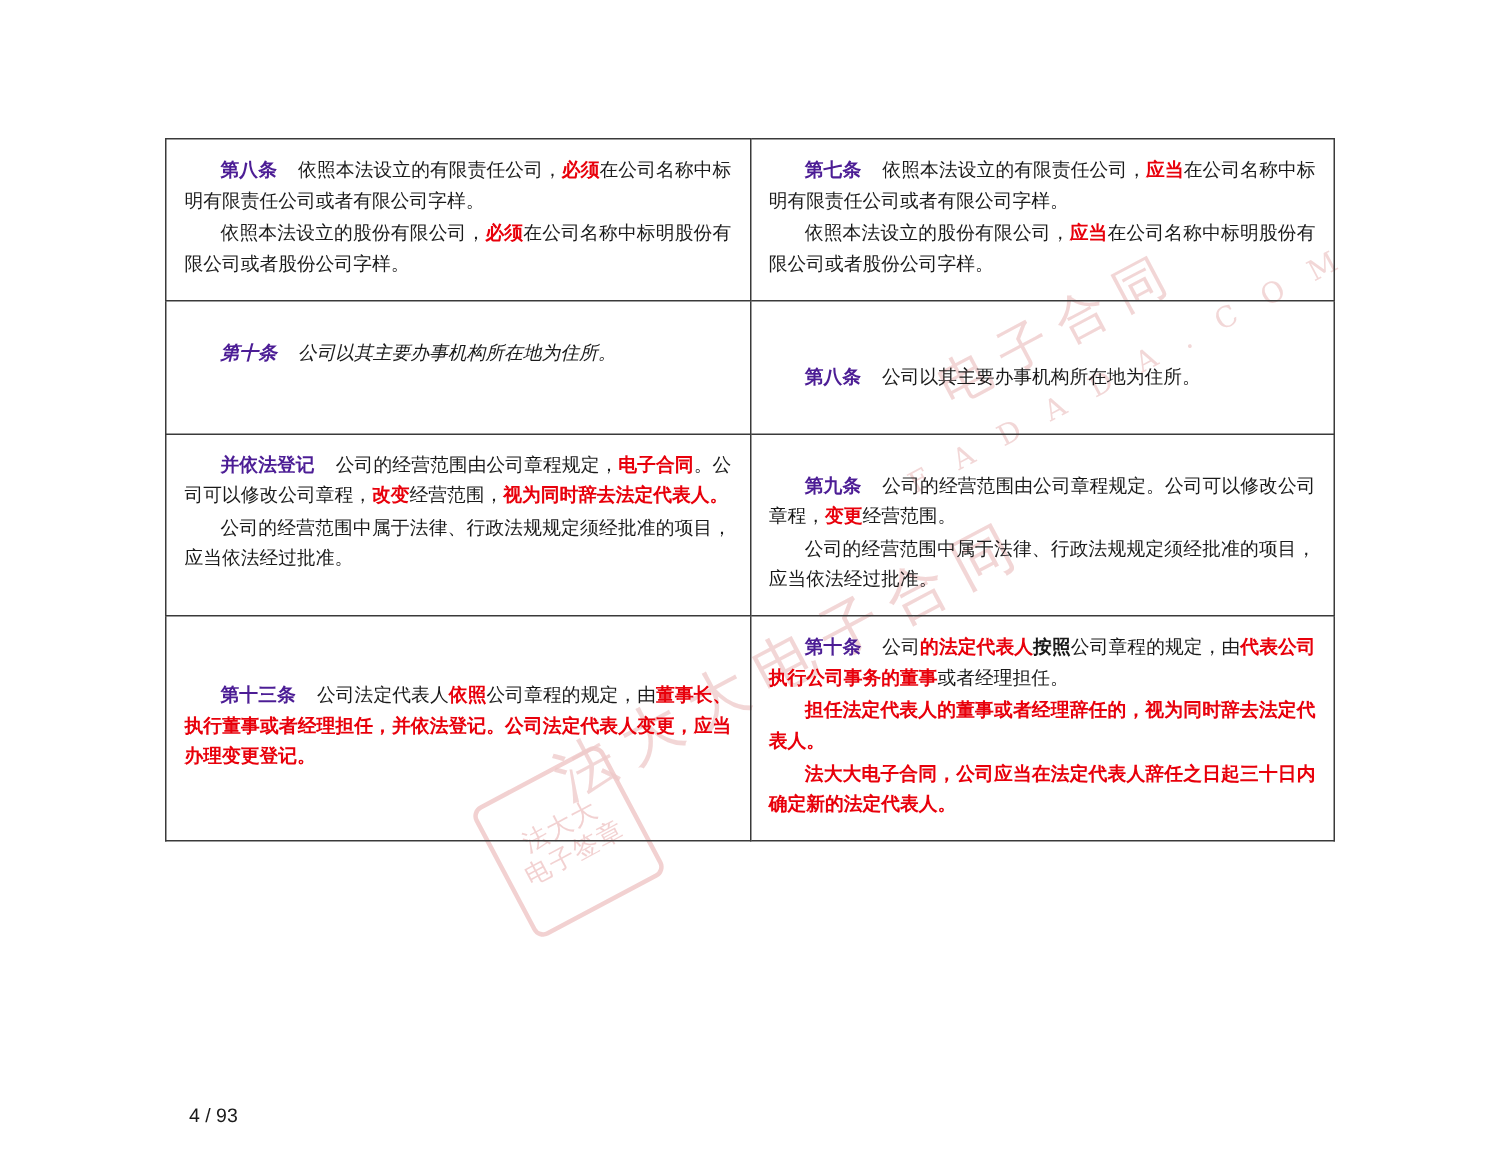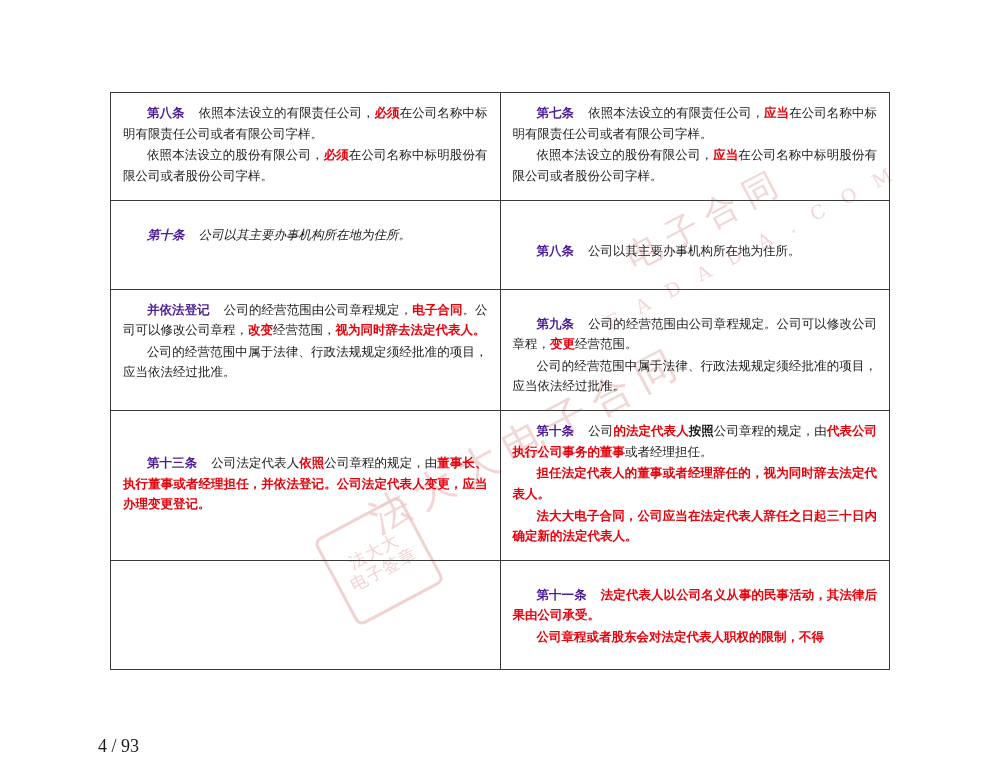--- a/index.html
+++ b/index.html
@@ -95,24 +95,24 @@
   }
   .art-gap {
     display: inline-block;
     width: 14px;
   }
   .center-v {
     vertical-align: middle !important;
   }
   .footer {
     position: absolute;
-    left: 98px;
+    left: 126px;
     top: 736px;
-    font-family: Liberation Serif, serif;
-    font-size: 18px;
+    font-family: Liberation Sans, sans-serif;
+    font-size: 13px;
     color: #1a1a1a;
   }
 </style>
 </head>
 <body>
 
 <div class="page">
 
   <div class="watermark wm-seal" style="left:330px; top:512px;">法大大<br>电子签章</div>
   <div class="watermark wm-text" style="left:352px; top:412px;">法大大电子合同</div>
@@ -157,26 +157,19 @@
         <td class="center-v">
           <p class="para indent"><span class="art">第十三条</span><span class="art-gap"></span><span>公司法定代表人<span class="red bold">依照</span>公司章程的规定，由<span class="red bold">董事长、执行董事或者经理担任，并依法登记。公司法定代表人变更，应当办理变更登记。</span></span></p>
         </td>
         <td>
           <p class="para indent"><span class="art">第十条</span><span class="art-gap"></span><span>公司<span class="red bold">的法定代表人</span><span class="bold">按照</span>公司章程的规定，由<span class="red bold">代表公司执行公司事务的董事</span>或者经理担任。</span></p>
           <p class="para indent red bold"><span>担任法定代表人的董事或者经理辞任的，视为同时辞去法定代表人。</span></p>
           <p class="para indent red bold"><span>法大大电子合同，公司应当在法定代表人辞任之日起三十日内确定新的法定代表人。</span></p>
         </td>
       </tr>
 
-      <tr>
-        <td style="height:86px;"></td>
-        <td>
-          <p class="para indent red bold" style="margin-top:14px;"><span class="art">第十一条</span><span class="art-gap"></span><span>法定代表人以公司名义从事的民事活动，其法律后果由公司承受。</span></p>
-          <p class="para indent red bold"><span>公司章程或者股东会对法定代表人职权的限制，不得</span></p>
-        </td>
-      </tr>
 
     </tbody>
   </table>
 
   <div class="footer">4 / 93</div>
 
 </div>
 
 </body></html>

